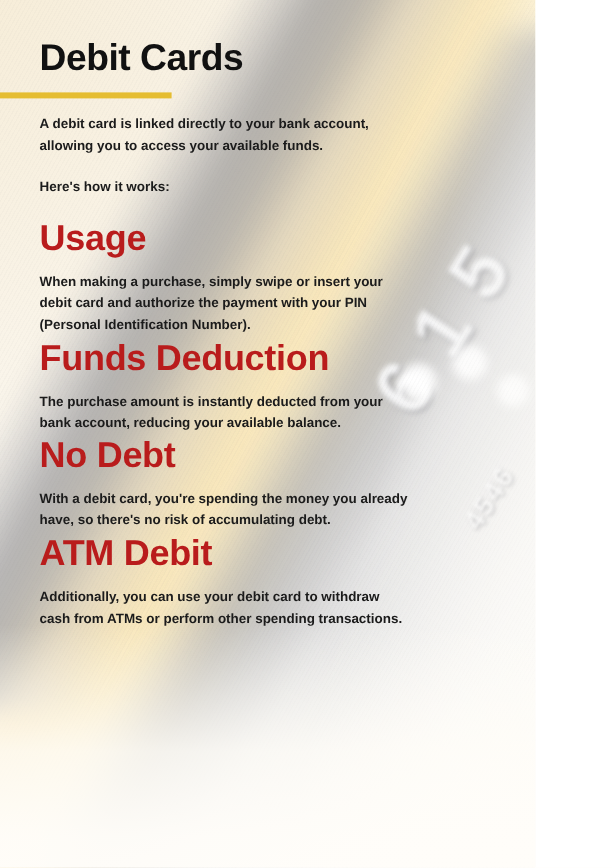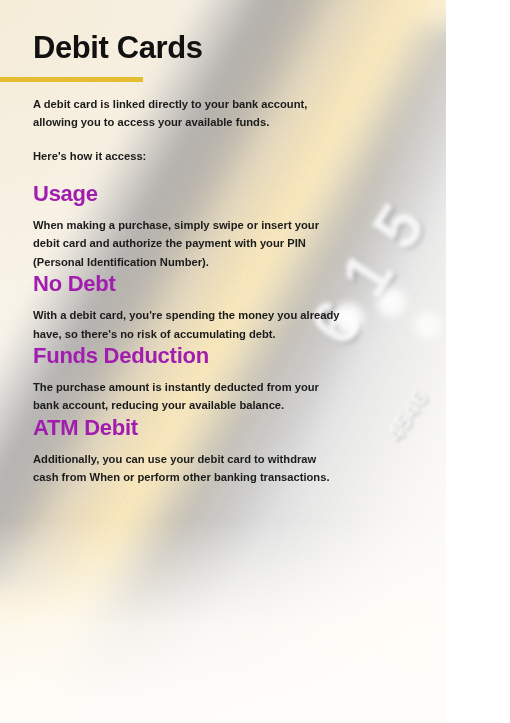--- a/index.html
+++ b/index.html
@@ -215,24 +215,24 @@
     font-weight: 600;
     color: #1b1b1b;
     line-height: 1.6;
   }
 
   .section { max-width: 310px; }
   .section + .section { margin-top: 0; }
 
   .section-heading {
     margin: 0;
-    font-size: 22px;
+    font-size: 30px;
     font-weight: 700;
     letter-spacing: -0.25px;
-    color: #a21caf;
+    color: #b91c1c;
     line-height: 1.2;
   }
   .section-body {
     margin: 9px 0 0 0;
     font-size: 11.2px;
     font-weight: 700;
     color: #1b1b1b;
     line-height: 1.63;
   }
 
@@ -264,37 +264,37 @@
   </div>
 
   <div class="accent-rule"></div>
 
   <div class="content">
 
     <h1 class="page-title">Debit Cards</h1>
 
     <div class="intro">
       <p class="lead">A debit card is linked directly to your bank account, allowing you to access your available funds.</p>
-      <p class="sub-lead">Here's how it access:</p>
+      <p class="sub-lead">Here's how it works:</p>
     </div>
 
     <section class="section section-usage">
       <h2 class="section-heading">Usage</h2>
       <p class="section-body">When making a purchase, simply swipe or insert your debit card and authorize the payment with your PIN (Personal Identification Number).</p>
     </section>
 
+    <section class="section section-funds-deduction">
+      <h2 class="section-heading">Funds Deduction</h2>
+      <p class="section-body">The purchase amount is instantly deducted from your bank account, reducing your available balance.</p>
+    </section>
+
     <section class="section section-no-debt">
       <h2 class="section-heading">No Debt</h2>
       <p class="section-body">With a debit card, you're spending the money you already have, so there's no risk of accumulating debt.</p>
     </section>
 
-    <section class="section section-funds-deduction">
-      <h2 class="section-heading">Funds Deduction</h2>
-      <p class="section-body">The purchase amount is instantly deducted from your bank account, reducing your available balance.</p>
-    </section>
-
     <section class="section section-atm-access">
       <h2 class="section-heading">ATM Debit</h2>
-      <p class="section-body">Additionally, you can use your debit card to withdraw cash from When or perform other banking transactions.</p>
+      <p class="section-body">Additionally, you can use your debit card to withdraw cash from ATMs or perform other spending transactions.</p>
     </section>
 
   </div>
 </div>
 
 </body></html>

